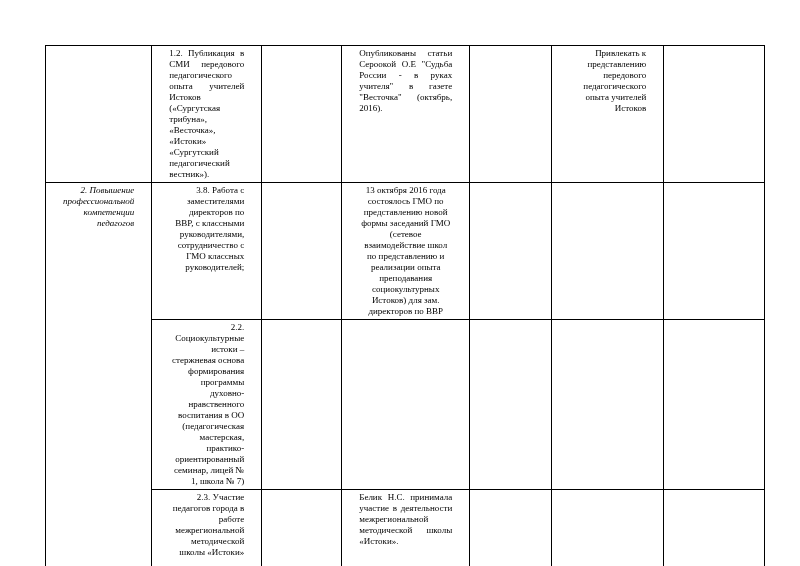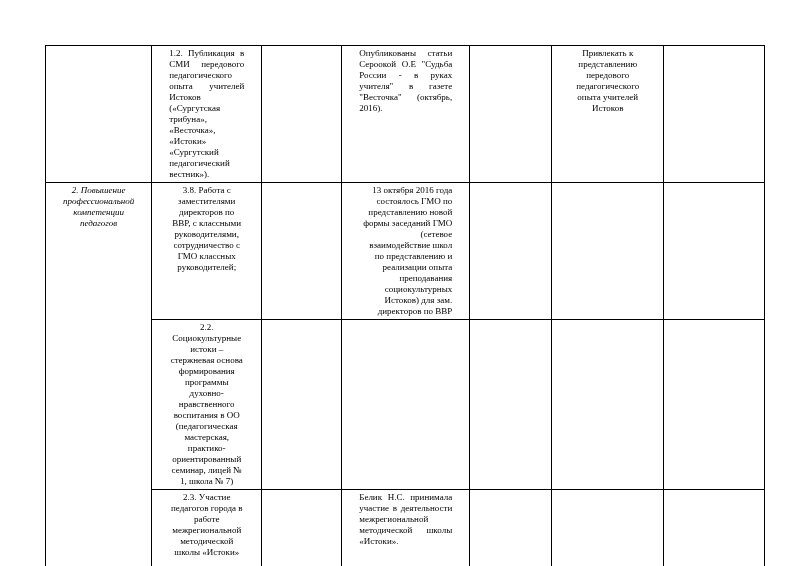--- a/index.html
+++ b/index.html
@@ -30,22 +30,22 @@
   table.doc-table td {
     border: 1px solid #000000;
     vertical-align: top;
     padding: 2px 17px;
     font-size: 9px;
     line-height: 11px;
     overflow: hidden;
     word-wrap: break-word;
   }
   .just   { text-align: justify; }
-  .center { text-align: right; }
-  .left   { text-align: center; }
+  .center { text-align: center; }
+  .left   { text-align: right; }
   .italic { font-style: italic; font-family: Liberation Serif, serif; }
 </style>
 </head>
 <body>
 
 <div class="page">
   <table class="doc-table">
     <colgroup>
       <col style="width:95px">
       <col style="width:110px">

